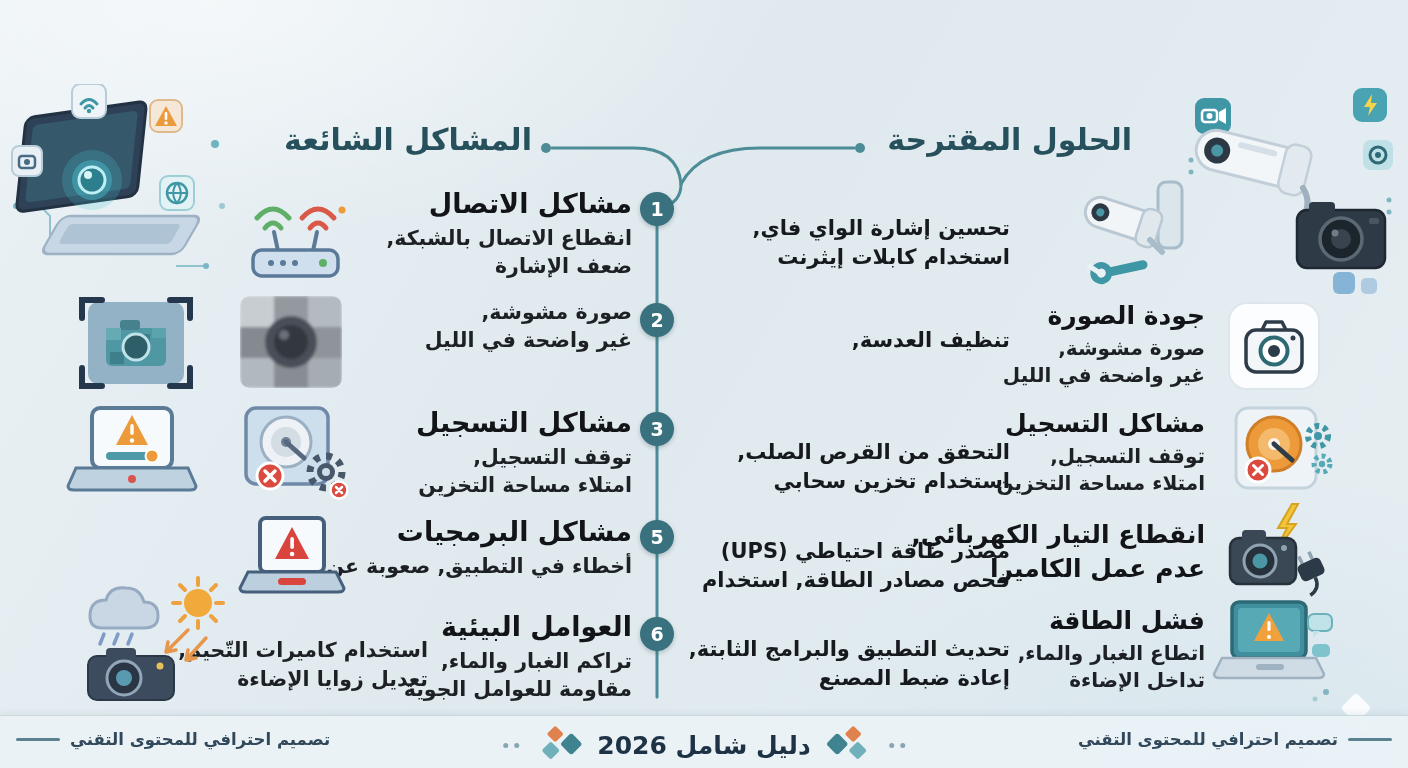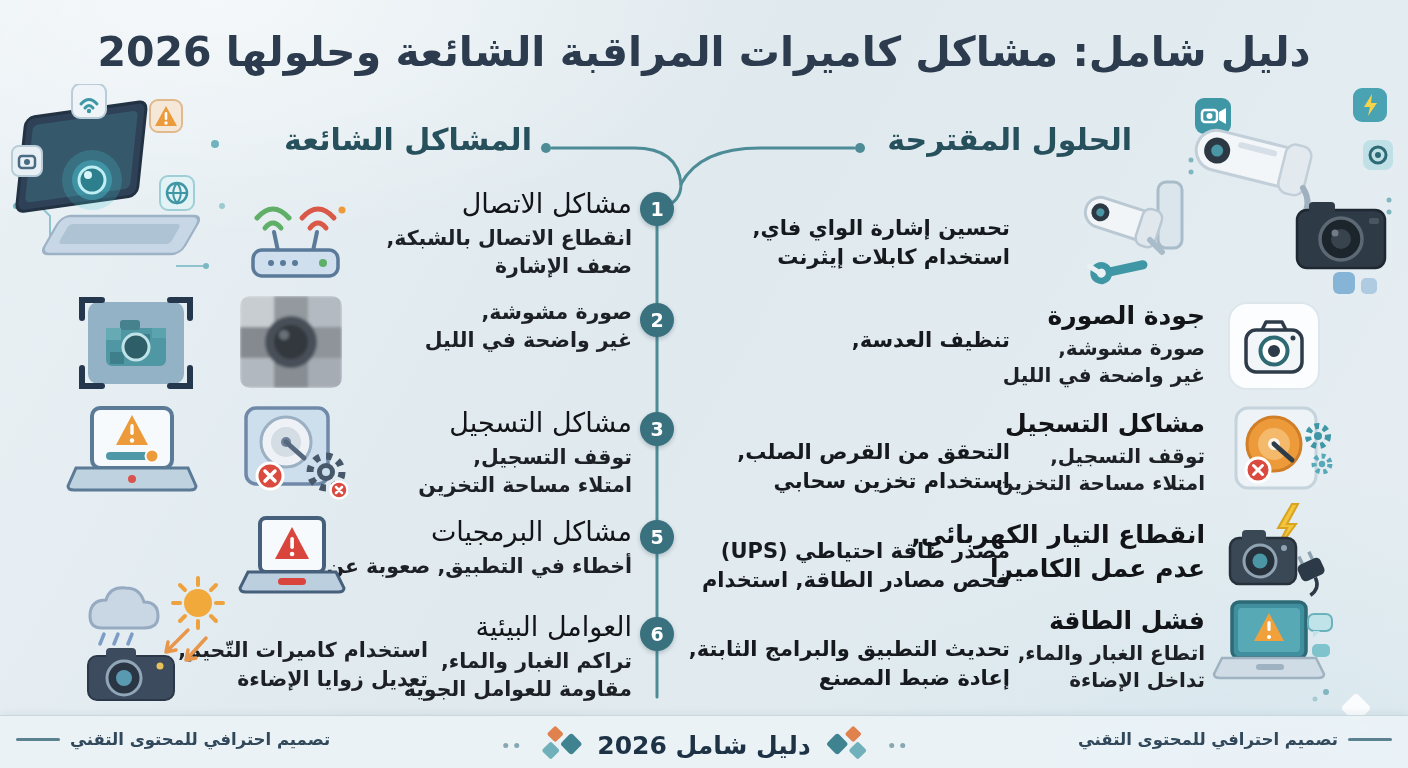--- a/index.html
+++ b/index.html
@@ -23,21 +23,21 @@
   .hdr-problems{left:278px;}
   .hdr-solutions{left:872px;text-align:right;}
   .connector{left:0;top:0;pointer-events:none;}
   .badge{
     width:34px;height:34px;border-radius:50%;
     background:#39717e;color:#ffffff;
     display:flex;align-items:center;justify-content:center;
     font-size:19px;font-weight:bold;box-shadow:0 2px 4px rgba(30,60,70,.25);
   }
   .problem{right:776px;text-align:right;direction:rtl;}
-  .problem .p-title{font-size:27px;font-weight:normal;color:#121418;line-height:1.15;margin-bottom:5px;}
+  .problem .p-title{font-size:27px;font-weight:bold;color:#121418;line-height:1.15;margin-bottom:5px;}
   .p-desc{font-size:20.5px;font-weight:bold;color:#1d2025;line-height:1.38;}
   .solution{right:398px;text-align:right;direction:rtl;}
   .solution .s-line{font-size:21px;font-weight:bold;color:#16191d;line-height:1.4;}
   .right-item{right:203px;text-align:right;direction:rtl;}
   .right-item .r-title{font-size:25px;font-weight:bold;color:#121418;line-height:1.2;margin-bottom:4px;}
   .r-desc{font-size:20px;font-weight:bold;color:#1d2025;line-height:1.35;}
   .left-note{right:980px;top:636px;text-align:right;direction:rtl;}
   .left-note .n-line{font-size:20.5px;font-weight:bold;color:#1d2025;line-height:1.4;}
   .footer{
     left:0;right:0;bottom:0;height:52px;
@@ -59,21 +59,20 @@
   .footer-center .c-text{font-size:25px;font-weight:bold;color:#1e3245;direction:rtl;white-space:nowrap;}
   .dotpair{display:flex;gap:6px;}
   .dotpair i{width:5px;height:5px;border-radius:50%;background:#86a7b1;}
   .mirror{transform:scaleX(-1);}
 </style>
 </head>
 <body>
 
 <div class="canvas">
 
-  <div class="abs title">دليل شامل: مشاكل كاميرات المراقبة الشائعة وحلولها 2026</div>
 
   <div class="abs col-header hdr-problems">المشاكل الشائعة</div>
   <div class="abs col-header hdr-solutions">الحلول المقترحة</div>
 
   <svg class="abs connector" width="1408" height="768" viewBox="0 0 1408 768">
     <g fill="none" stroke="#4d8c96" stroke-width="3" stroke-linecap="round">
       <path d="M552 148 L634 148 Q678 148 681 184"></path>
       <path d="M854 148 L760 148 Q700 148 681 184"></path>
       <path d="M681 184 Q681 202 663 207 Q657 212 657 222 L657 697"></path>
     </g>

